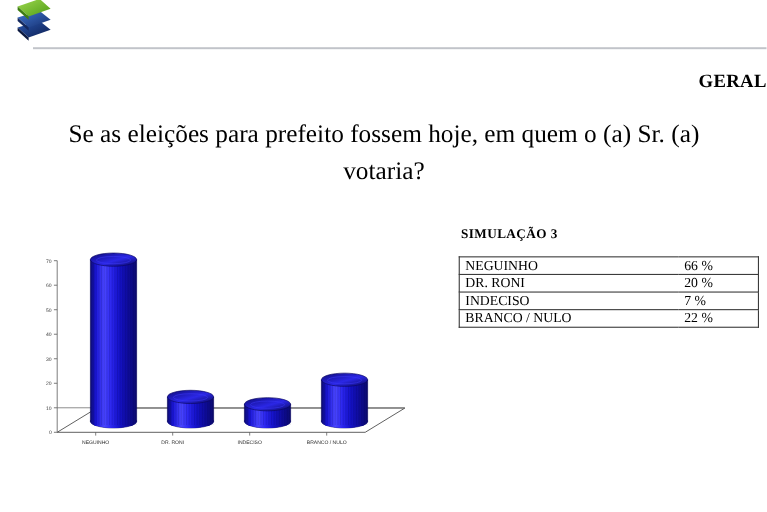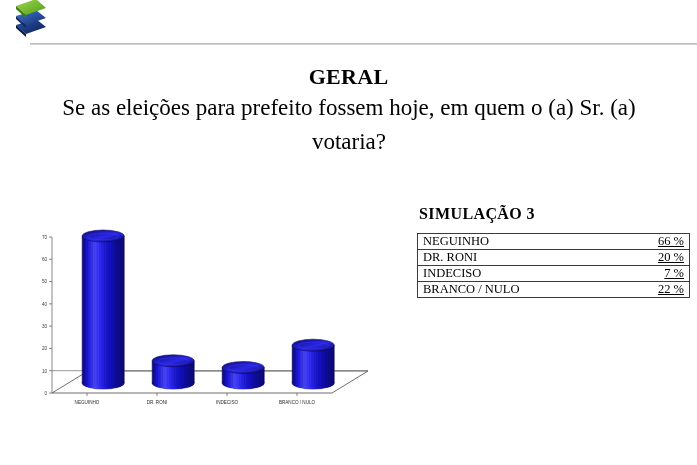--- a/index.html
+++ b/index.html
@@ -37,43 +37,43 @@
     height: 2px;
     background: linear-gradient(to bottom, #b9bcc2 0%, #b9bcc2 45%, #e7e9ec 100%);
   }
 
   
   .title-geral {
     position: absolute;
     left: 0;
     top: 64px;
     width: 697px;
-    text-align: center;
-    font-size: 22px;
+    text-align: right;
+    font-size: 17px;
     font-weight: bold;
     letter-spacing: 0.3px;
     color: #000;
   }
   .question {
     position: absolute;
     left: 24px;
-    top: 91px;
+    top: 105px;
     width: 650px;
     text-align: center;
     font-size: 23px;
     line-height: 34px;
     color: #000;
   }
 
   
   .sim-heading {
     position: absolute;
     left: 419px;
     top: 205px;
-    font-size: 16px;
+    font-size: 12px;
     font-weight: bold;
     letter-spacing: 0.4px;
     color: #000;
   }
   .sim-table {
     position: absolute;
     left: 417px;
     top: 233px;
     width: 273px;
     border-collapse: collapse;
@@ -83,24 +83,23 @@
     height: 16px;
   }
   .sim-table td {
     border: 1px solid #3b3b3b;
     padding: 0 5px;
     background: #ffffff;
     white-space: nowrap;
   }
   .sim-table td.label { text-align: left; }
   .sim-table td.value {
-    text-align: right;
+    text-align: left;
     border-left: none;
     width: 62px;
-    text-decoration: underline;
   }
   .sim-table td.label { border-right: none; }
 
   
   .chart {
     position: absolute;
     left: 0;
     top: 225px;
     width: 400px;
     height: 210px;

